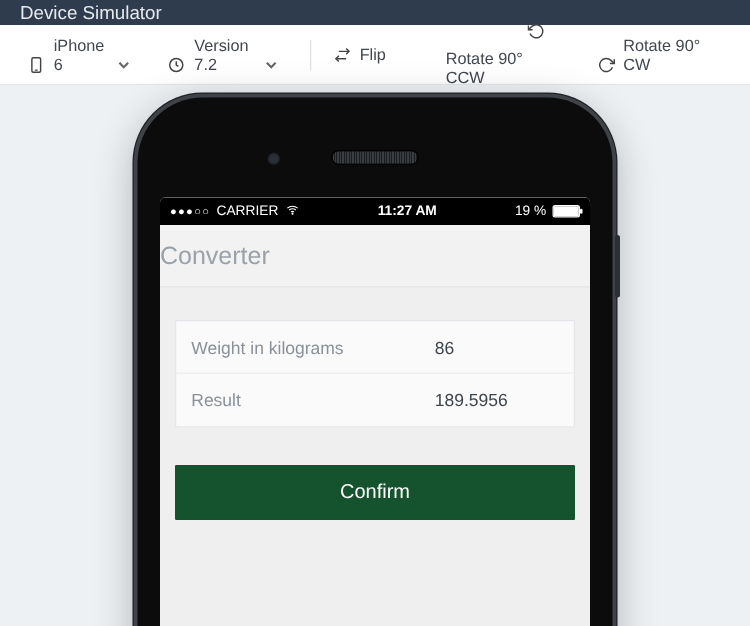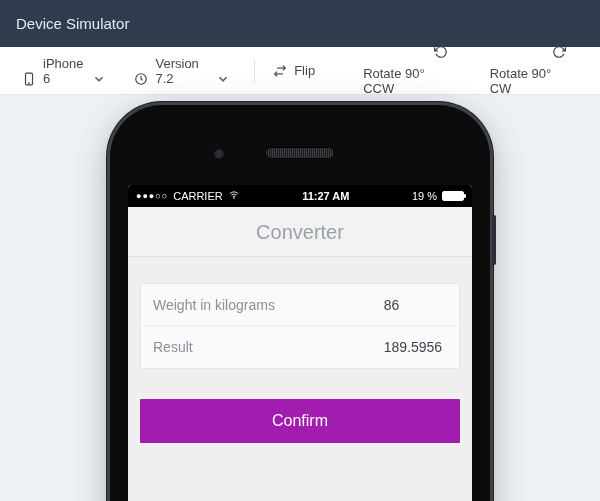--- a/index.html
+++ b/index.html
@@ -10,21 +10,21 @@
     height: 501px;
     overflow: hidden;
   }
   
   .app-header {
     background: #2f3c4d;
     color: #e6e9ee;
     font-size: 15px;
     font-weight: 400;
     padding: 10px 16px;
-    height: 47px;
+    height: 20px;
     display: flex;
     align-items: center;
   }
   
   .toolbar {
     background: #ffffff;
     border-bottom: 1px solid #e4e6ea;
     height: 48px;
     display: flex;
     align-items: center;
@@ -148,50 +148,48 @@
   }
   .wifi { width: 12px; height: 10px; }
 
   
   .app-content {
     flex: 1;
     background: #efefef;
     padding: 0;
   }
   .app-title {
-    text-align: center;
     color: #9aa1a9;
     font-size: 20px;
     font-weight: 400;
     padding: 14px 0 12px;
     border-bottom: 1px solid #e0e2e5;
     background: #f2f2f2;
   }
   .form-block {
     margin: 26px 12px 0;
     border: 1px solid #e4e6e9;
     background: #fafafa;
   }
   .form-row {
     display: flex;
     align-items: center;
     height: 42px;
     padding: 0 12px;
     font-size: 14px;
     color: #8a9098;
     border-bottom: 1px solid #ececee;
-    gap: 36px;
   }
   .form-row:last-child { border-bottom: none; }
   .row-label { flex: 0 0 54%; }
   .row-value { flex: 1; color: #3e444c; padding-left: 36px; }
   .confirm-btn {
     margin: 30px 12px 0;
     height: 44px;
-    background: #a21caf;
+    background: #14532d;
     color: #fff;
     font-size: 16px;
     display: flex;
     align-items: center;
     justify-content: center;
     cursor: pointer;
     border-radius: 1px;
   }
 </style>
 </head>
@@ -249,21 +247,21 @@
   <div class="tool" style="margin-left:20px;flex-direction:column;">
     <span>
       <svg viewBox="0 0 24 24" fill="none" stroke="#444" stroke-width="2">
           <polyline points="1 4 1 10 7 10"></polyline>
           <path d="M3.51 15a9 9 0 1 0 2.13-9.36L1 10"></path>
         </svg>
     </span>
     <span>Rotate 90° CCW</span>
   </div>
 
-  <div class="tool" style="margin-left:14px;flex-direction:column;">
+  <div class="tool" style="margin-left:14px;">
     <span>
       <svg viewBox="0 0 24 24" fill="none" stroke="#444" stroke-width="2">
           <polyline points="23 4 23 10 17 10"></polyline>
           <path d="M20.49 15a9 9 0 1 1-2.12-9.36L23 10"></path>
         </svg>
     </span>
     <span>Rotate 90° CW</span>
   </div>
 </div>
 

